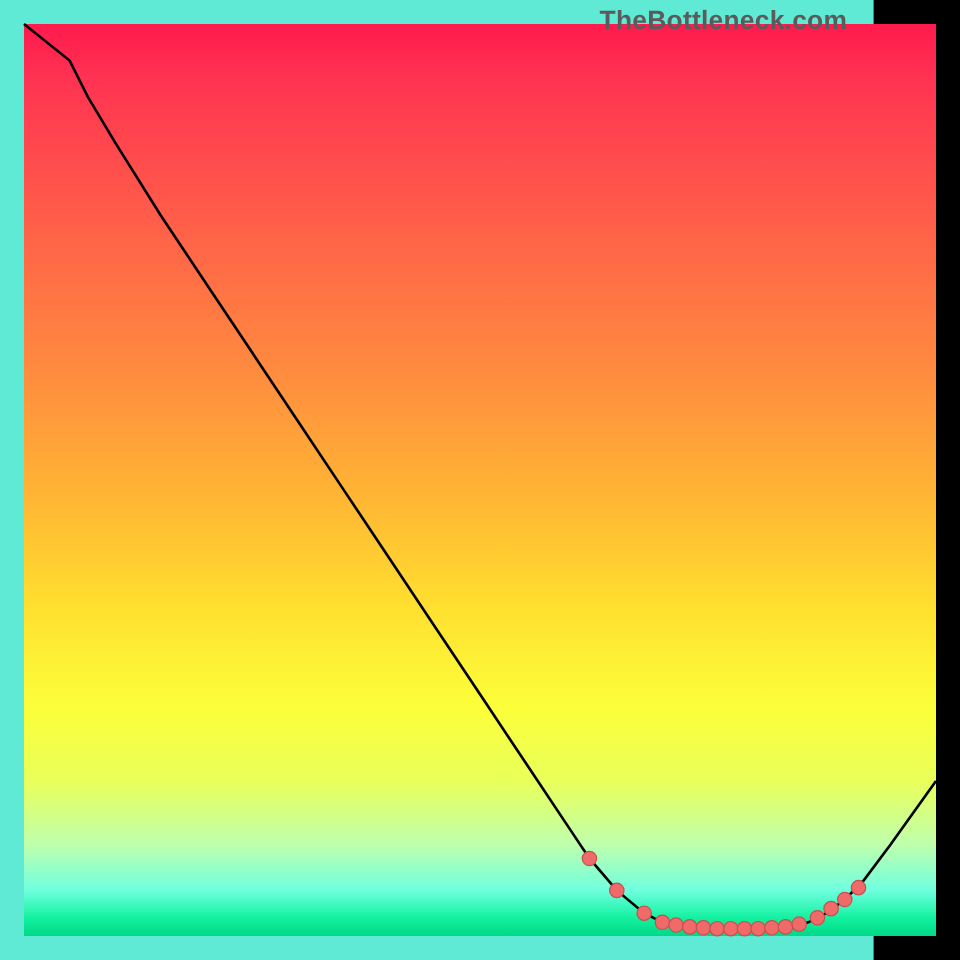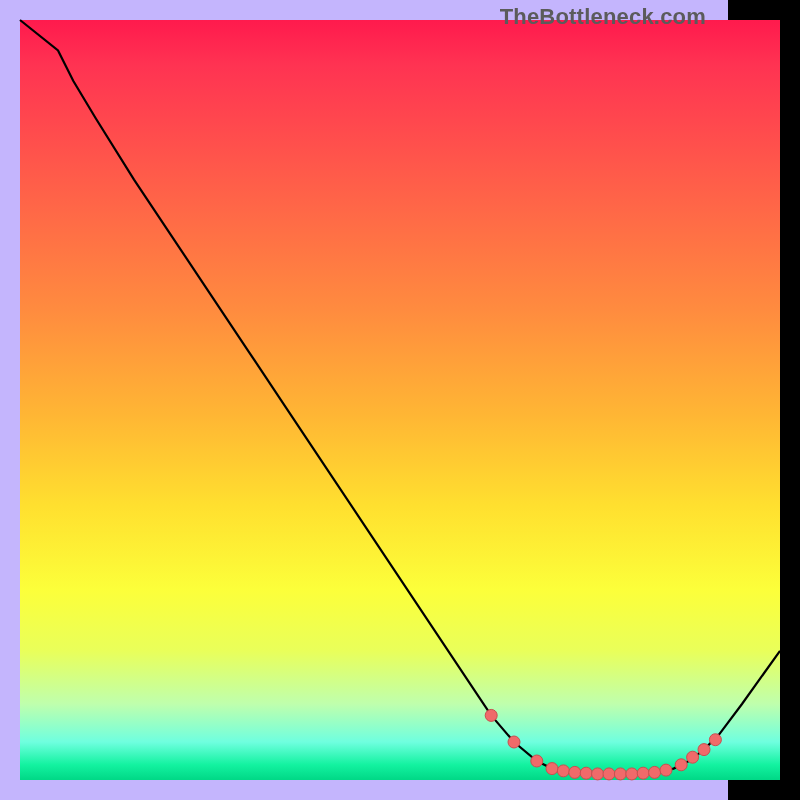--- a/index.html
+++ b/index.html
@@ -8,21 +8,21 @@
     width: 800px;
     height: 800px;
     background: #000;
     overflow: hidden;
     font-family: Arial, Helvetica, sans-serif;
   }
   .frame {
     position: relative;
     width: 728px;
     height: 800px;
-    background: #c4b5fd;
+    background: #5eead4;
   }
   .plot {
     position: absolute;
     left: 20px;
     top: 20px;
     width: 760px;
     height: 760px;
     background: linear-gradient(
       to bottom,
       #ff1a4d 0%,

